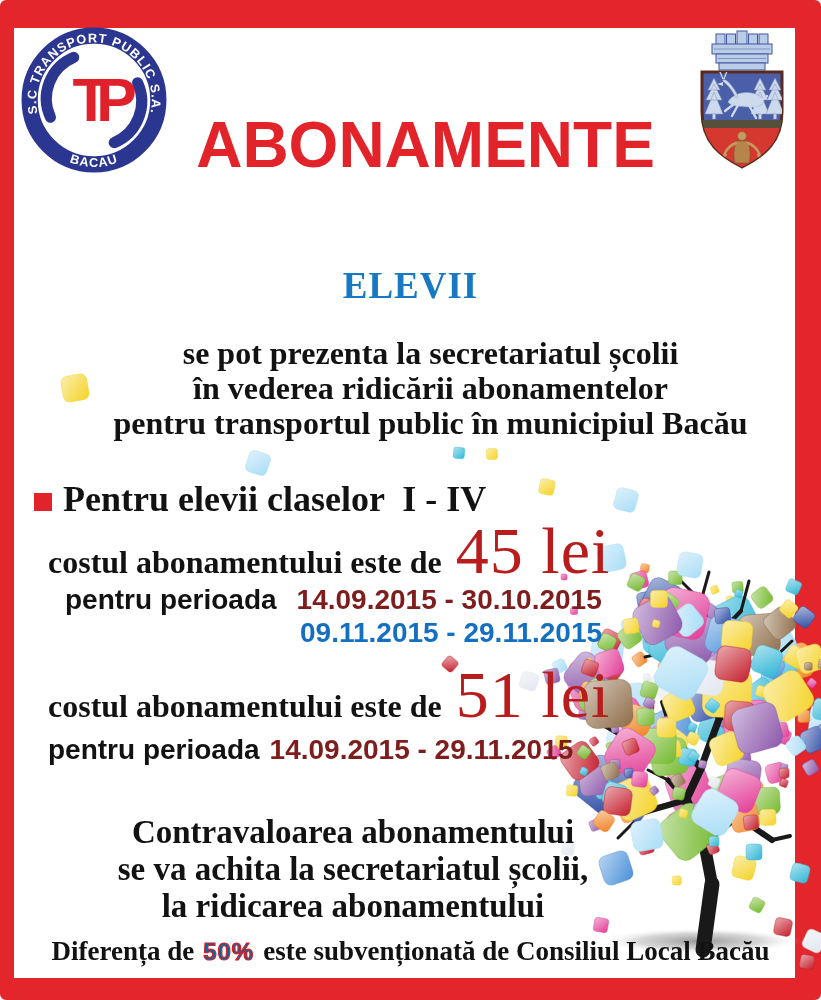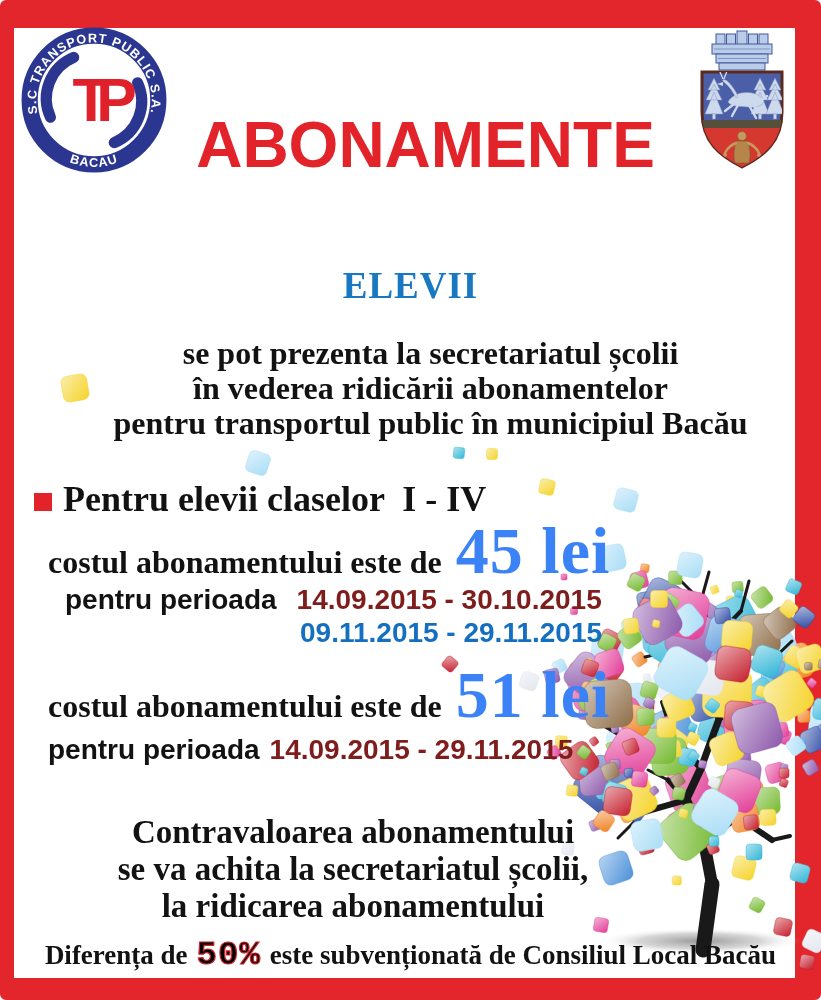--- a/index.html
+++ b/index.html
@@ -18,34 +18,34 @@
   .elevii{left:0;right:0;top:256px;text-align:center;font-weight:bold;font-size:37px;
           line-height:60px;color:#1878c2;letter-spacing:1px;}
   .intro{left:0;right:0;top:336px;text-align:center;font-weight:bold;font-size:32px;
          line-height:35px;color:#121212;margin-left:40px;}
   .offer{left:34px;color:#121212;}
   .offer-1{top:480px;} .offer-2{top:662px;}
   .offer-heading{font-weight:bold;font-size:36px;line-height:38px;white-space:pre;}
   .bullet{display:inline-block;width:18px;height:18px;background:#e2242a;margin-right:11px;}
   .cost-row{display:flex;align-items:baseline;margin:2px 0 0 14px;}
   .cost-label{font-weight:bold;font-size:32px;white-space:pre;}
-  .price{font-weight:bold;font-size:66px;line-height:62px;color:#3b82f6;margin-left:14px;letter-spacing:1px;}
+  .price{font-weight:normal;font-size:66px;line-height:62px;color:#b91c1c;margin-left:14px;letter-spacing:1px;}
   .period-row{display:flex;align-items:baseline;margin:2px 0 0 31px;
               font-family:"Liberation Sans","DejaVu Sans",sans-serif;
               font-weight:bold;font-size:28px;line-height:31px;color:#121212;}
   .offer-2 .period-row{margin-left:14px;margin-top:8px;}
   .date{color:#7f1d1d;margin-left:20px;white-space:pre;}
   .offer-2 .date{margin-left:10px;}
   .period-row-2{margin:2px 0 0 266px;font-family:"Liberation Sans","DejaVu Sans",sans-serif;
                 font-weight:bold;font-size:28px;line-height:31px;color:#156fc1;}
   .closing{left:0;top:814px;width:706px;text-align:center;font-weight:bold;font-size:33px;
            line-height:37px;color:#121212;}
   .footer{left:0;right:0;top:936px;text-align:center;font-weight:bold;font-size:27px;color:#121212;}
-  .footer .hl{font-family:Liberation Mono, monospace;font-weight:bold;
-              font-size:34px;color:#000000;margin:0 9px;letter-spacing:1px;
+  .footer .hl{font-family:Liberation Sans, sans-serif;font-weight:bold;
+              font-size:24px;color:#0369a1;margin:0 9px;letter-spacing:1px;
               -webkit-text-stroke:1.2px #d4202a;}
   .logo-ring-text{font-family:"Liberation Sans","DejaVu Sans",sans-serif;font-weight:bold;
                   font-size:12.5px;letter-spacing:1px;fill:#fff;}
   .logo-monogram{font-family:"Liberation Sans","DejaVu Sans",sans-serif;font-weight:bold;
                  font-size:60px;letter-spacing:-13px;fill:#e0202a;}
 </style>
 </head>
 <body>
 
 <div class="page">

